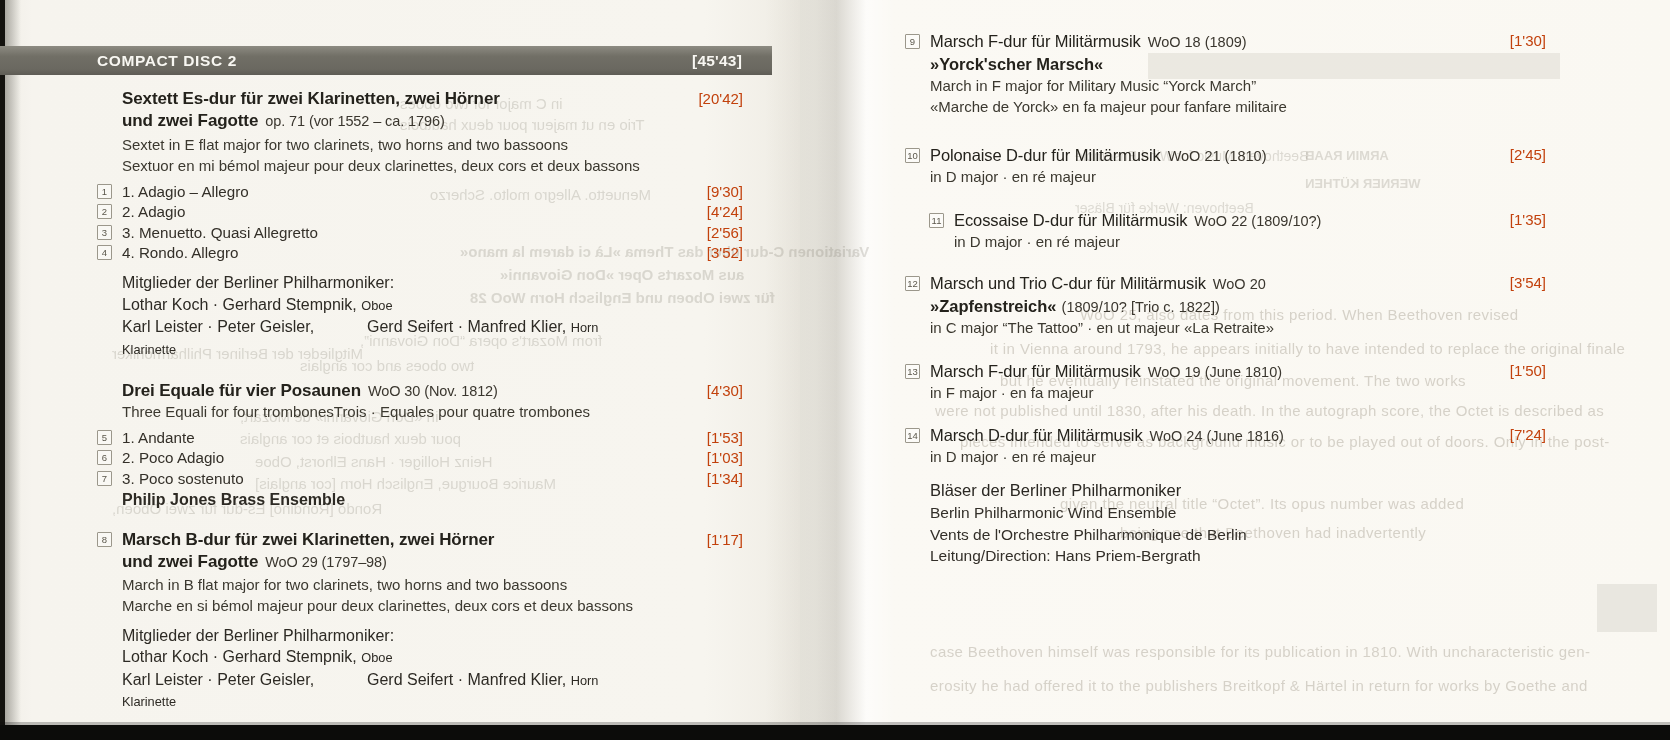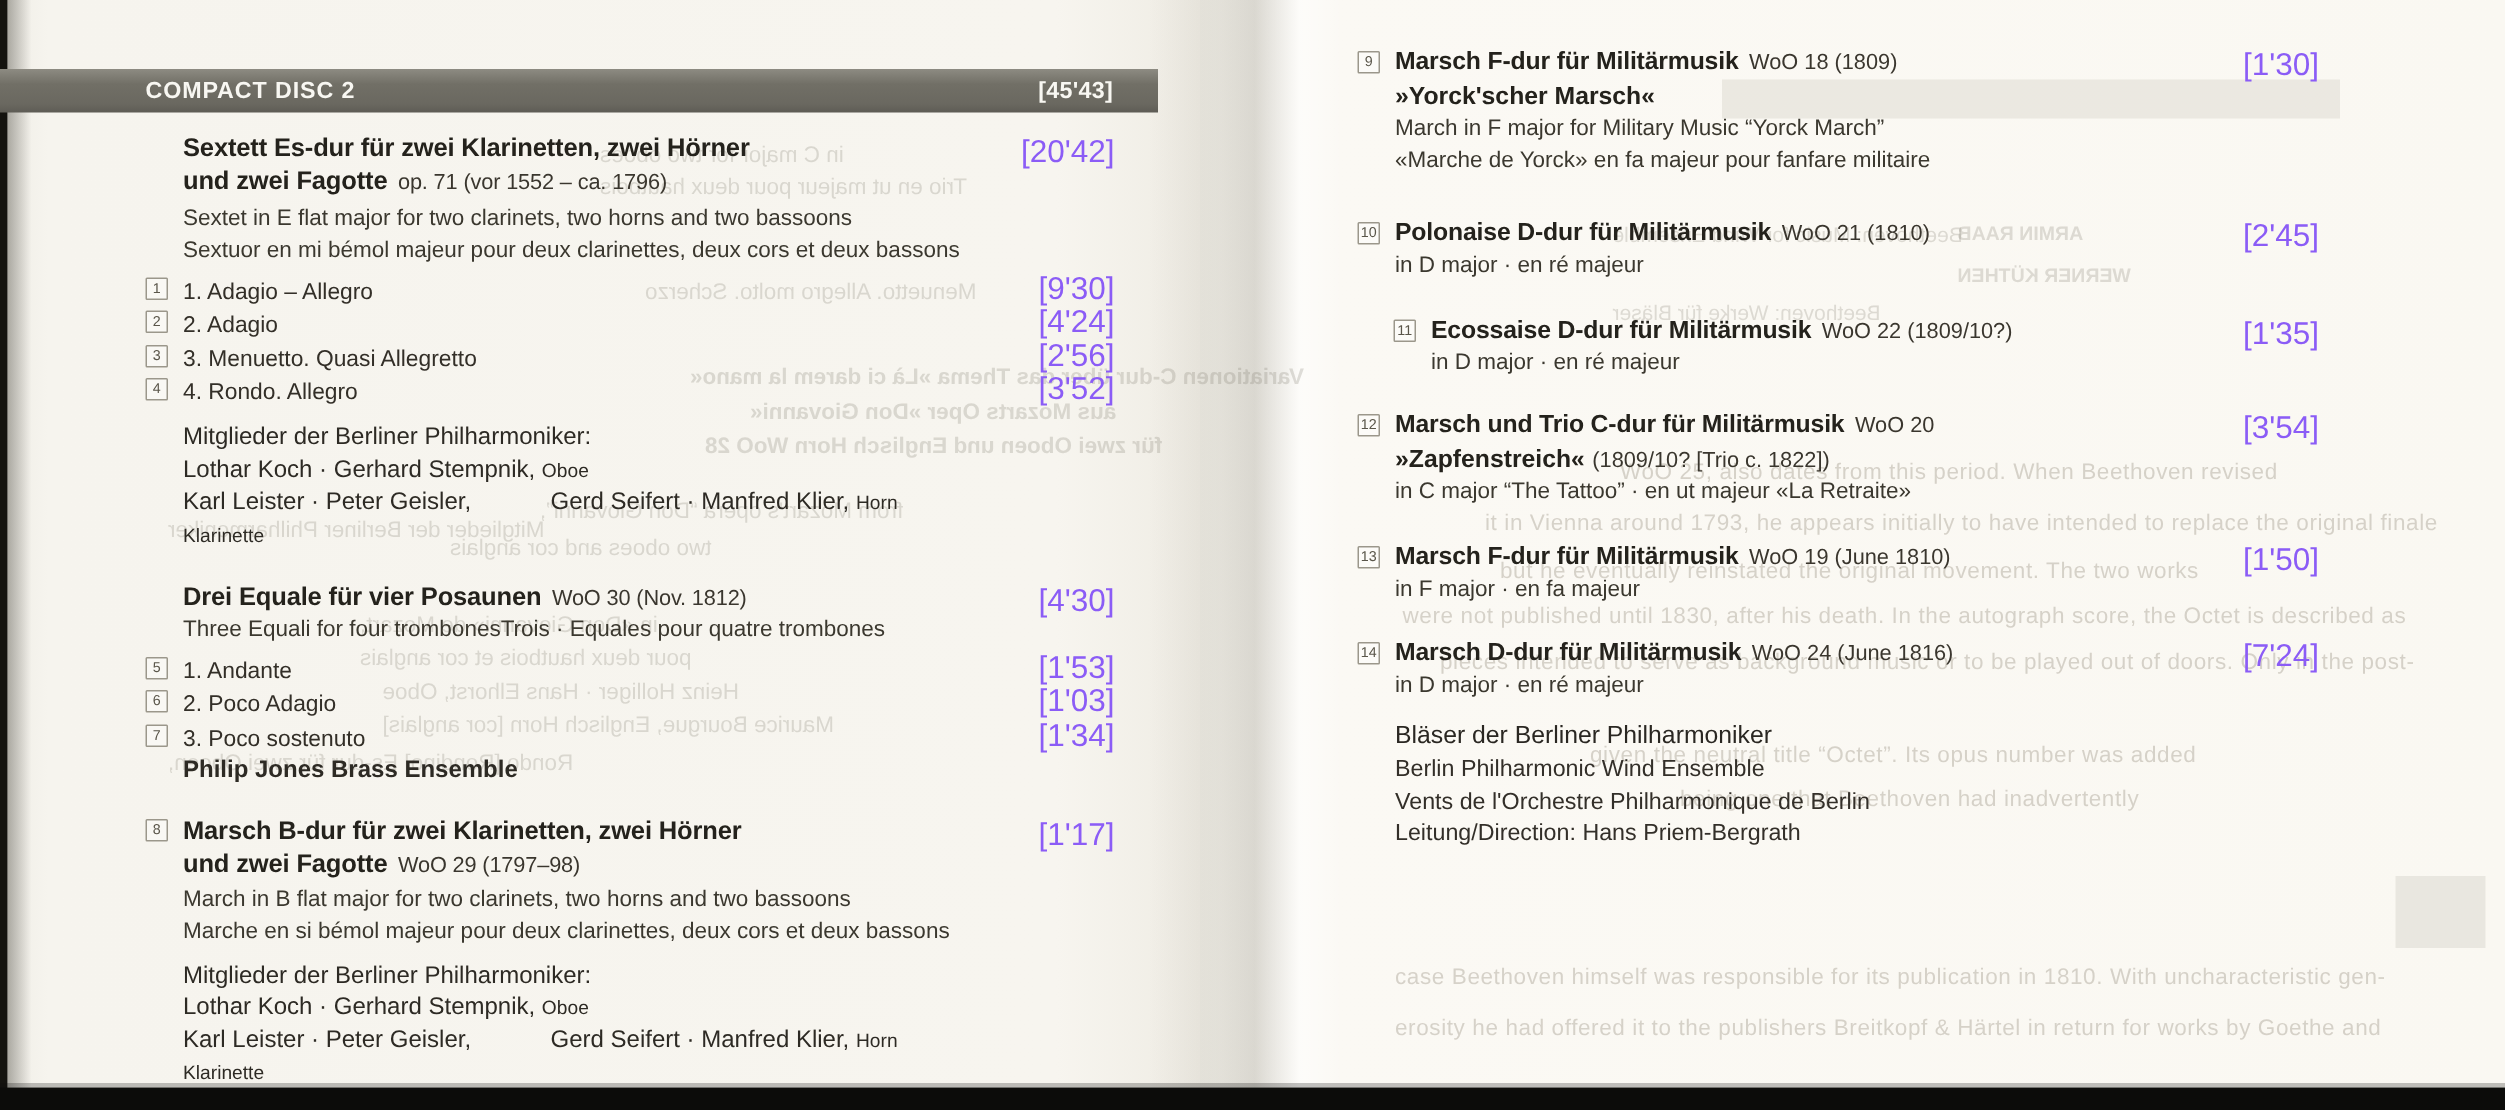--- a/index.html
+++ b/index.html
@@ -19,25 +19,25 @@
 
   
   .disc-bar{position:absolute;left:0;top:46px;width:772px;height:29px;box-sizing:border-box;
             background:linear-gradient(180deg,#8d8b82 0%,#716f66 35%,#6a6860 80%,#5e5c55 100%);
             display:flex;align-items:center;justify-content:space-between;
             padding:0 30px 0 97px;color:#f8f7f2;font-weight:bold;
             font-size:15.5px;letter-spacing:.6px;}
   .disc-bar .bar-dur{letter-spacing:.2px;}
 
   
-  .bold{font-weight:700;}
+  .bold{font-weight:400;}
   .tail{font-weight:400;font-size:14.5px;margin-left:7px;color:#3a362e;}
   .whead{font-size:17px;font-weight:700;line-height:22px;color:#24221c;letter-spacing:-.1px;}
   .subline{font-size:15px;line-height:20.6px;color:#3b382f;}
-  .dur{font-size:21px;font-weight:400;color:#8b5cf6;}
+  .dur{font-size:15px;font-weight:400;color:#c2410c;}
   .block{position:relative;padding-left:25px;}
   .hdur{position:absolute;right:0;top:2px;}
   .tbox{position:absolute;left:0;top:3px;min-width:11px;height:13px;padding:0 1px;
         border:1px solid #9b978b;border-radius:1px;box-sizing:content-box;
         font-size:9.5px;line-height:13px;text-align:center;color:#5a564a;
         background:rgba(255,255,255,.35);}
   .mrow{position:relative;display:flex;align-items:baseline;padding-left:25px;
         font-size:15.2px;line-height:20.3px;color:#332f28;}
   .mrow .tbox{top:2px;}
   .mrow .dur{margin-left:auto;}

